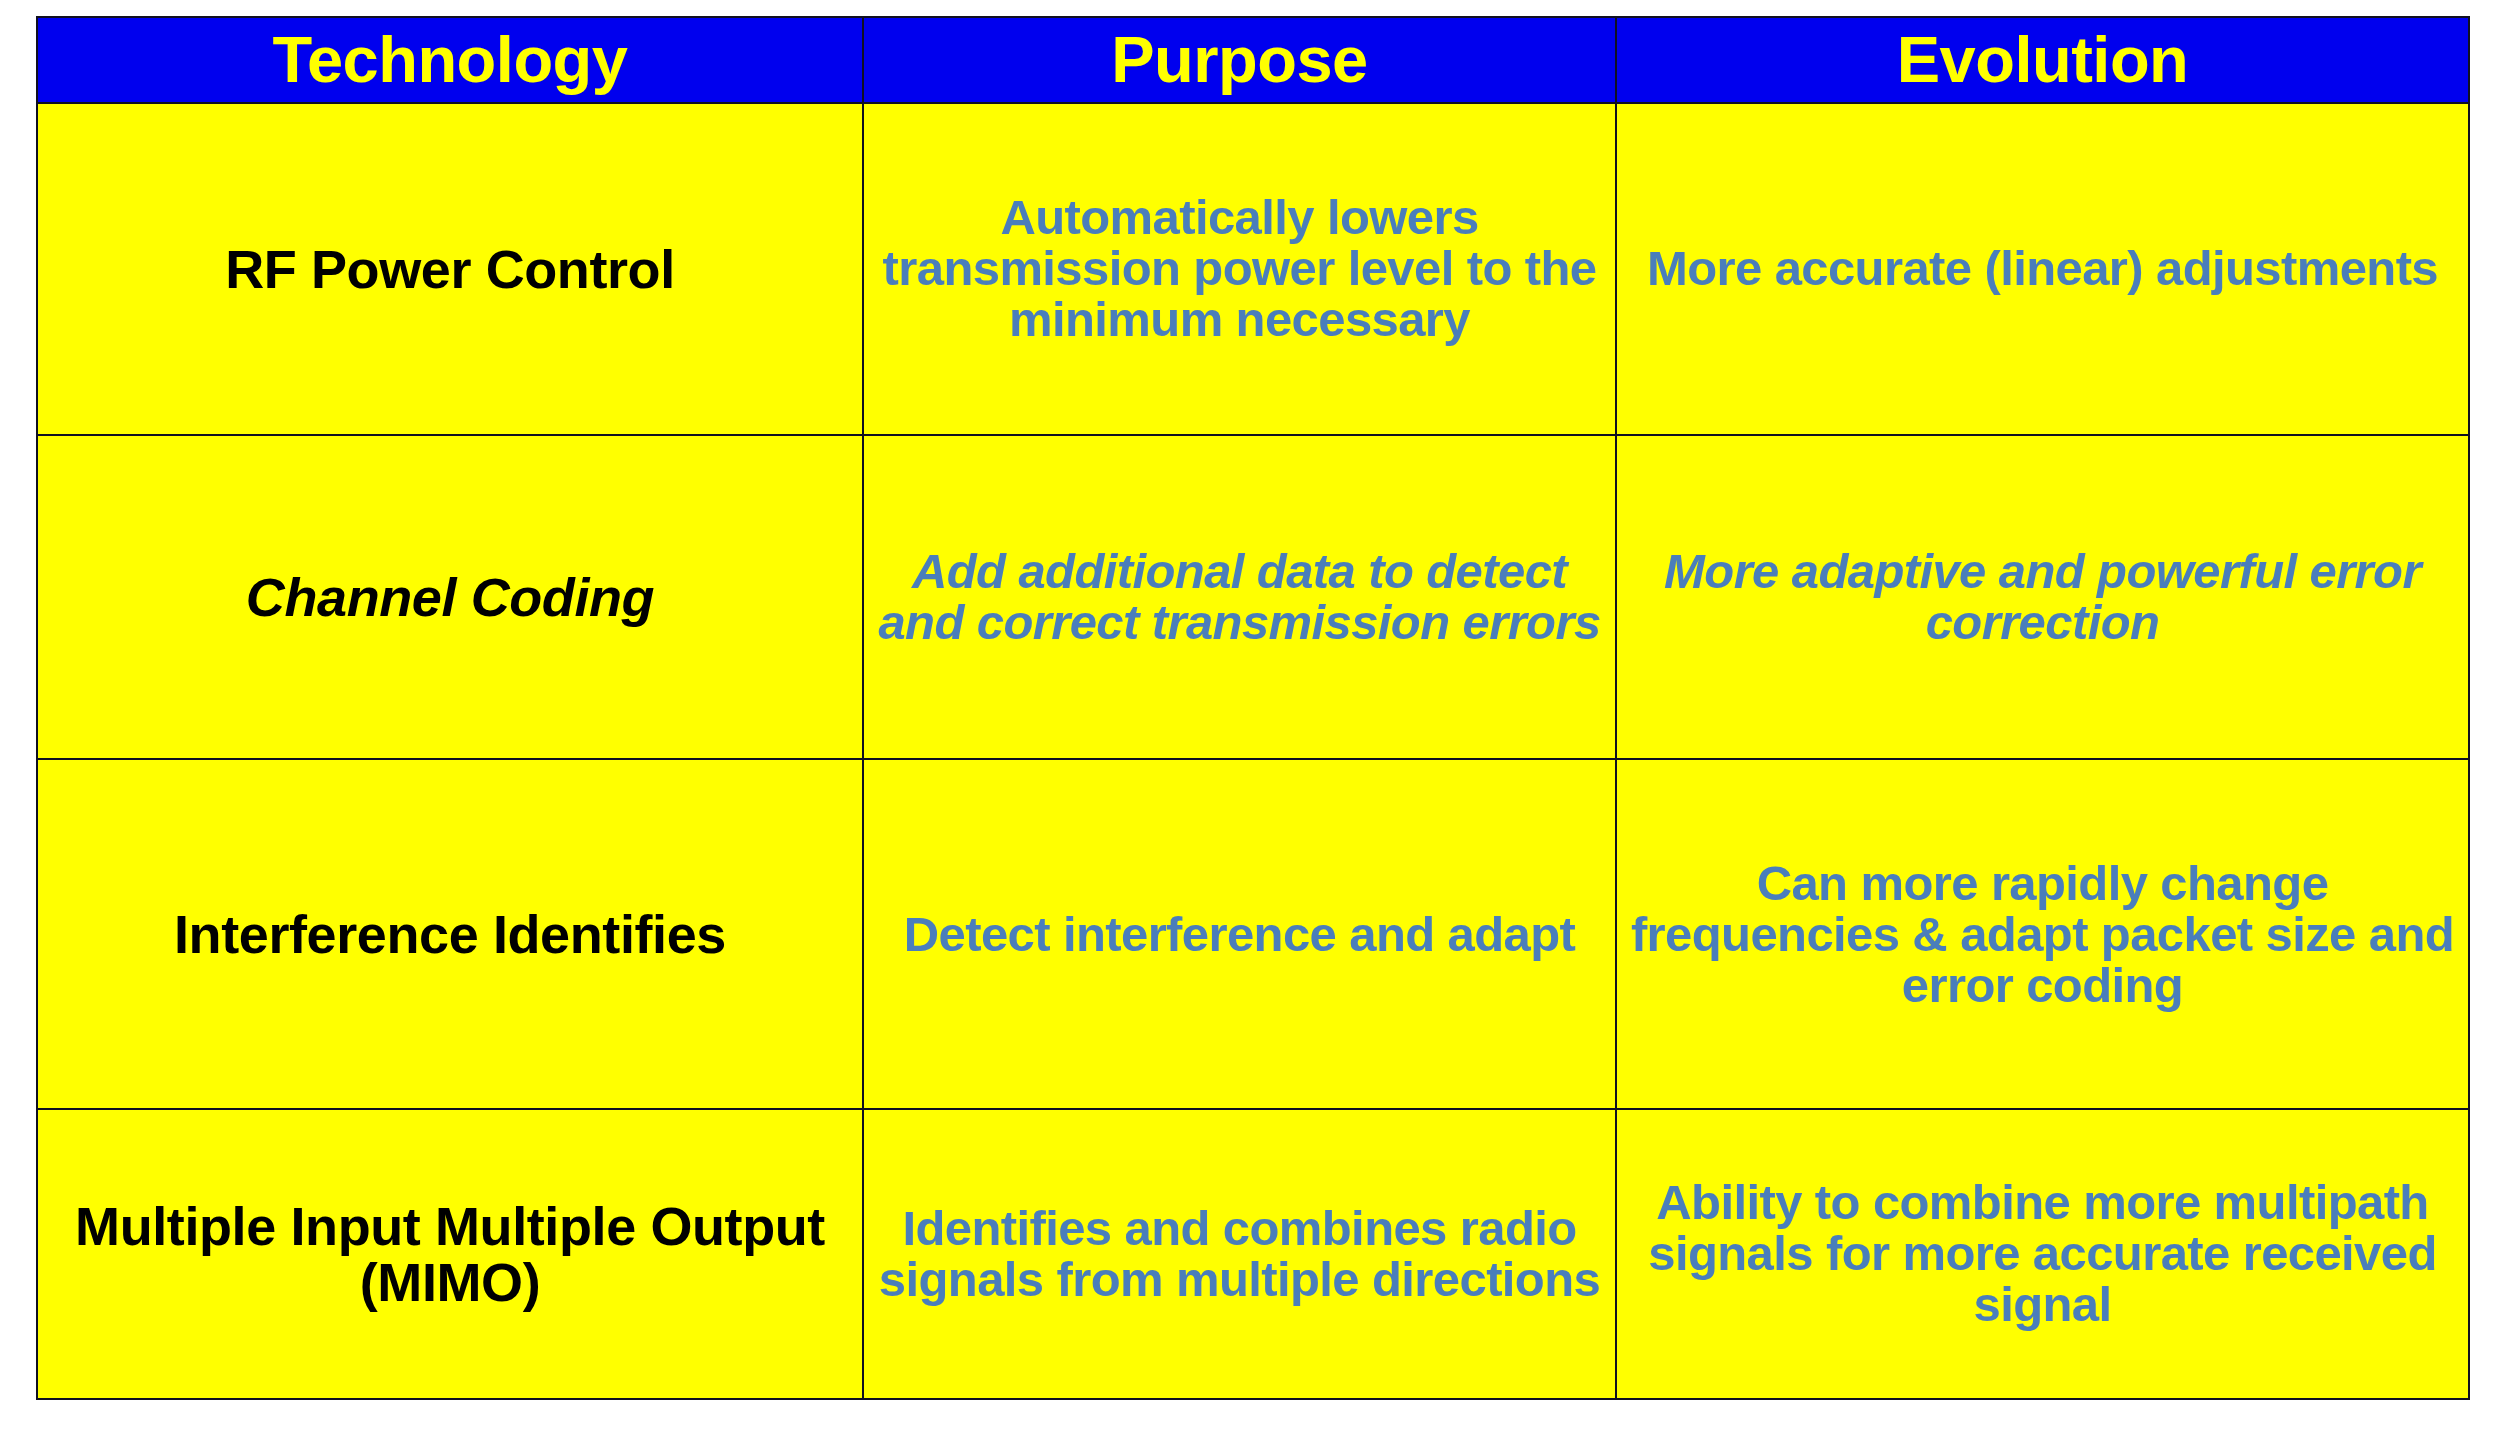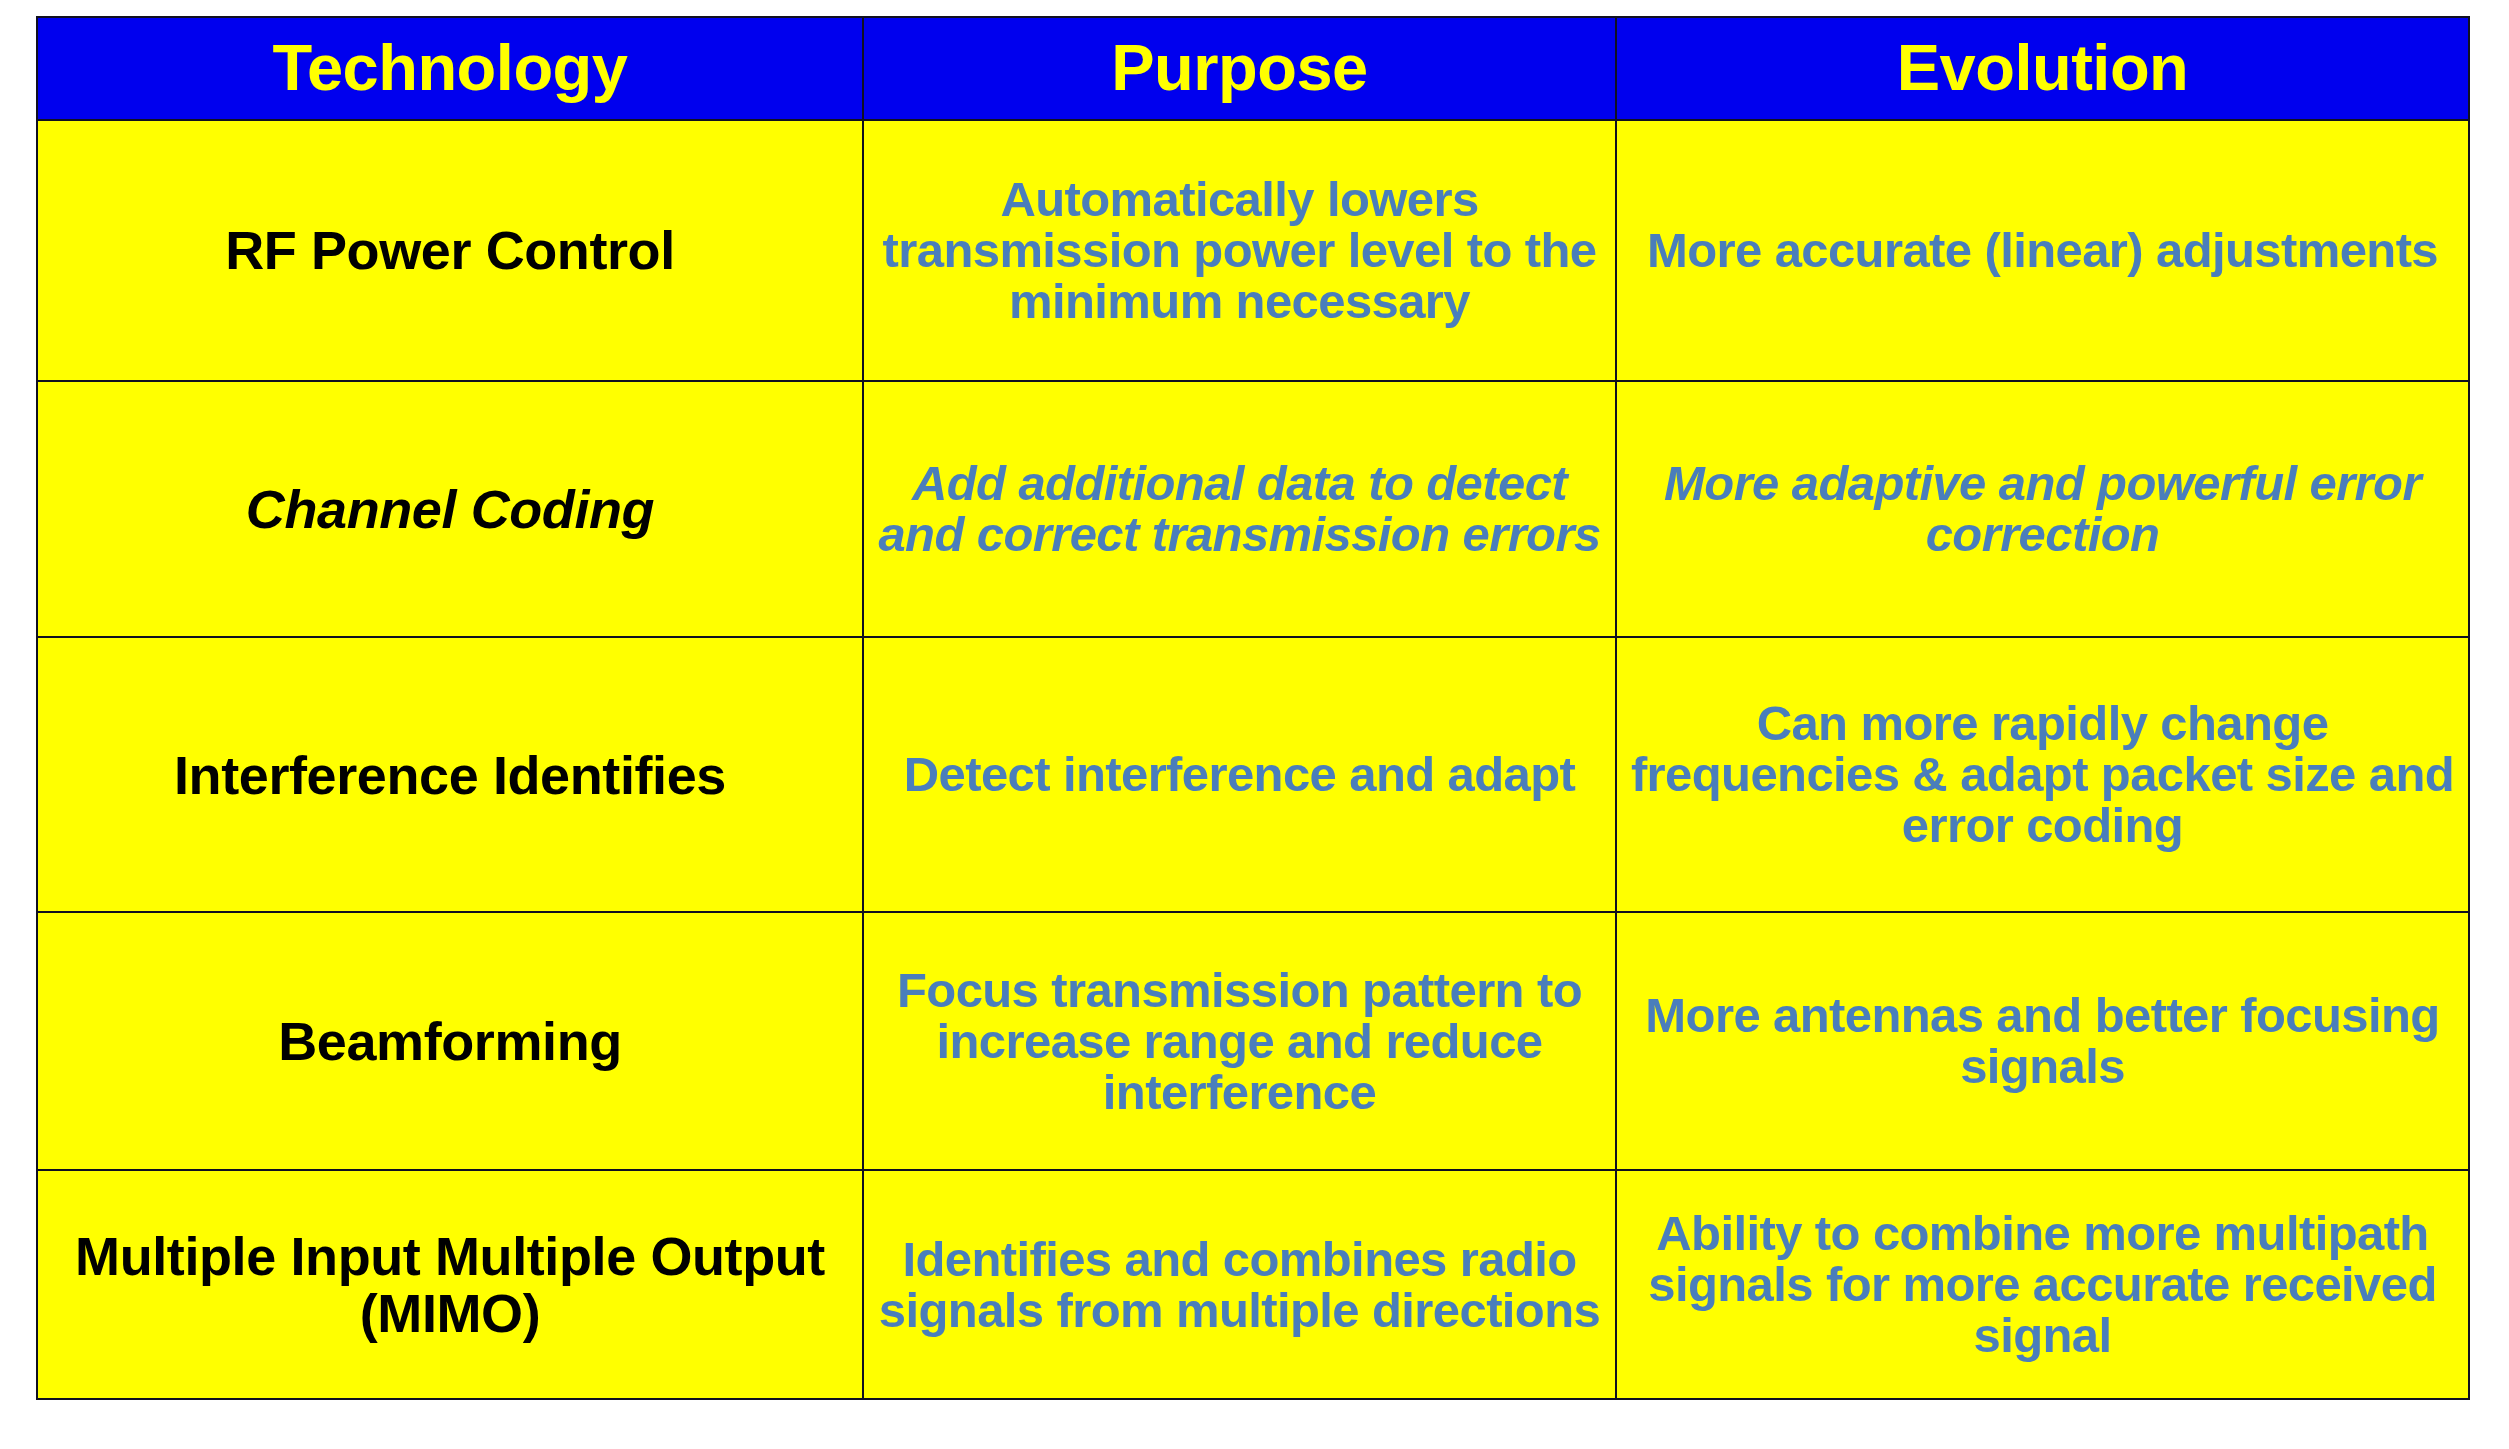--- a/index.html
+++ b/index.html
@@ -79,21 +79,21 @@
   td.evolution {
     padding-left: 2px;
     padding-right: 2px;
   }
   td.purpose {
     padding-left: 2px;
     padding-right: 2px;
   }
 
   
-  tr.r0 { height: 103px; padding-left: 44px; }
+  tr.r0 { height: 86px; padding-left: 44px; }
   tr.r1 { height: 211px; }
   tr.r2 { height: 208px; }
   tr.r3 { height: 206px; font-style: italic; }
   tr.r4 { height: 222px; }
   tr.r5 { height: 208px; }
   tr.r6 { height: 184px; }
 </style>
 </head>
 <body>
 
@@ -121,25 +121,20 @@
         <tr class="r3">
           <td class="tech">Channel Coding</td>
           <td class="purpose">Add additional data to detect and correct transmission errors</td>
           <td class="evolution">More adaptive and powerful error correction</td>
         </tr>
         <tr class="r4">
           <td class="tech">Interference Identifies</td>
           <td class="purpose">Detect interference and adapt</td>
           <td class="evolution">Can more rapidly change frequencies &amp; adapt packet size and error coding</td>
         </tr>
-        <tr class="r5">
-          <td class="tech">Beamforming</td>
-          <td class="purpose">Focus transmission pattern to increase range and reduce interference</td>
-          <td class="evolution">More antennas and better focusing signals</td>
-        </tr>
         <tr class="r6">
           <td class="tech">Multiple Input Multiple Output (MIMO)</td>
           <td class="purpose">Identifies and combines radio signals from multiple directions</td>
           <td class="evolution">Ability to combine more multipath signals for more accurate received signal</td>
         </tr>
       </tbody>
     </table>
   </div>
 </div>
 

